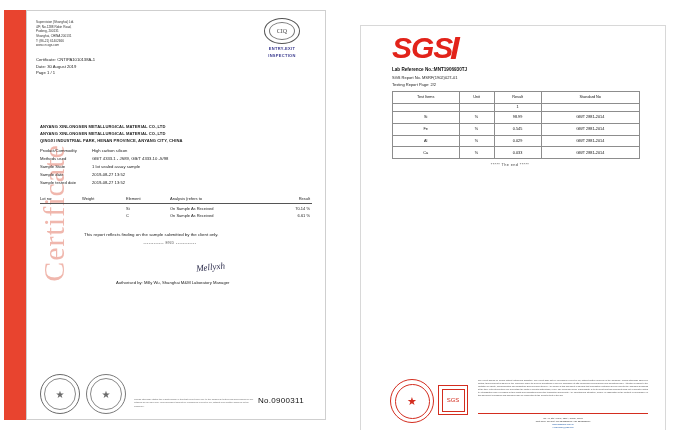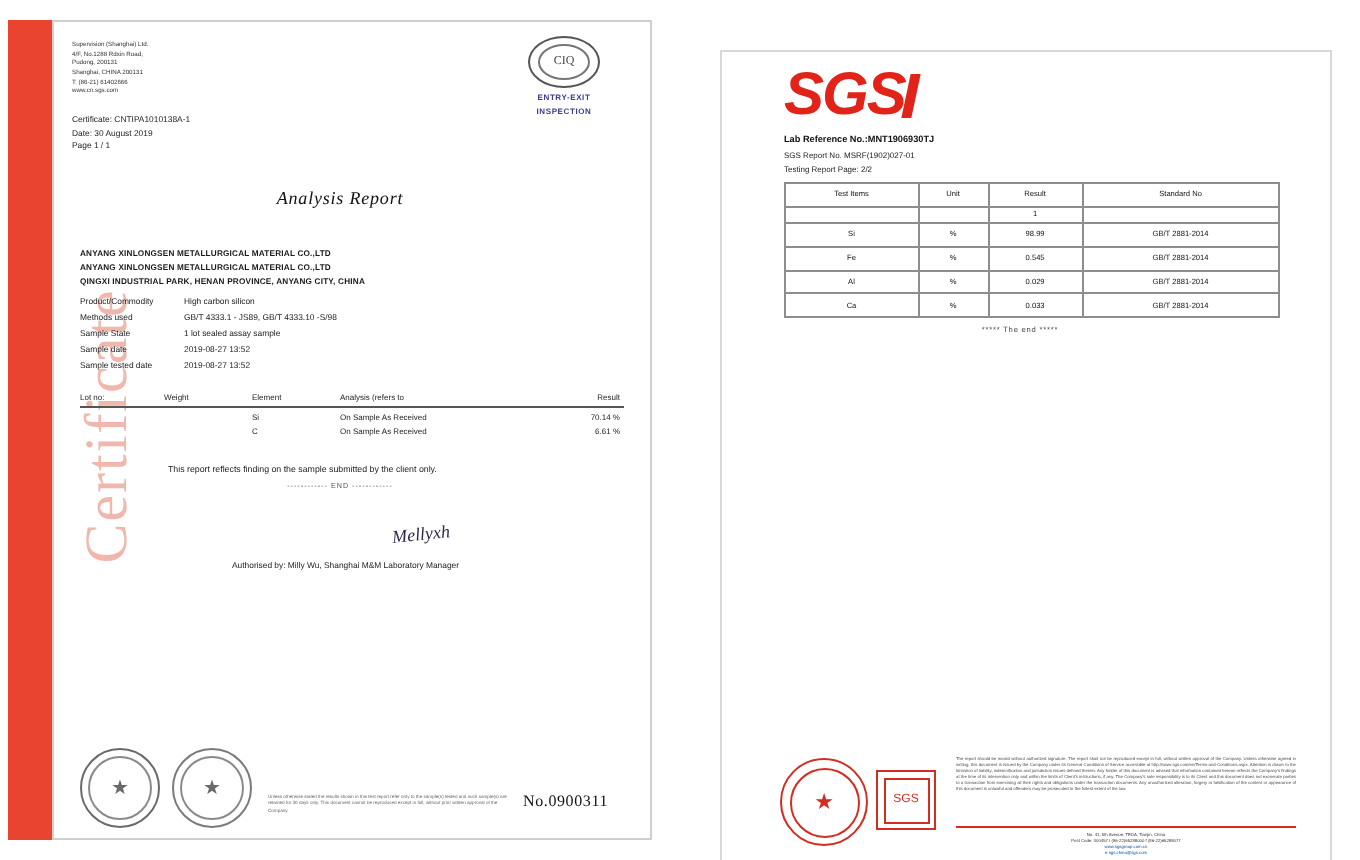--- a/index.html
+++ b/index.html
@@ -229,21 +229,21 @@
     position: absolute;
     left: 134px; top: 398px;
     width: 120px;
     font-size: 2.3px;
     color: #666;
     line-height: 1.45;
   }
   .doc-number {
     position: absolute;
     right: 36px; top: 396px;
-    font-family: Liberation Serif, serif;
+    font-family: Liberation Sans, sans-serif;
     font-size: 8px;
     color: #111;
     letter-spacing: 0.3px;
   }
 
   
   .doc-right {
     position: absolute;
     left: 340px; top: 0;
     width: 340px; height: 430px;
@@ -416,21 +416,20 @@
       <div class="emb-text">ENTRY-EXIT</div>
       <div class="emb-text">INSPECTION</div>
     </div>
 
     <div class="cert-meta">
       <div>Certificate: CNTIPA1010138A-1</div>
       <div>Date: 30 August 2019</div>
       <div>Page 1 / 1</div>
     </div>
 
-    <div class="report-title">Analysis Report</div>
 
     <div class="company">
       <div>ANYANG XINLONGSEN METALLURGICAL MATERIAL CO.,LTD</div>
       <div>ANYANG XINLONGSEN METALLURGICAL MATERIAL CO.,LTD</div>
       <div>QINGXI INDUSTRIAL PARK, HENAN PROVINCE, ANYANG CITY, CHINA</div>
     </div>
 
     <div class="specs">
       <div class="row">
         <div class="lbl">Product/Commodity</div>

